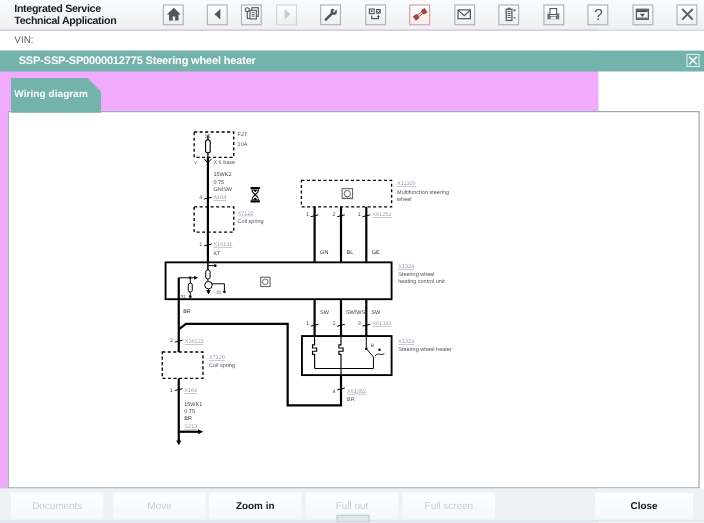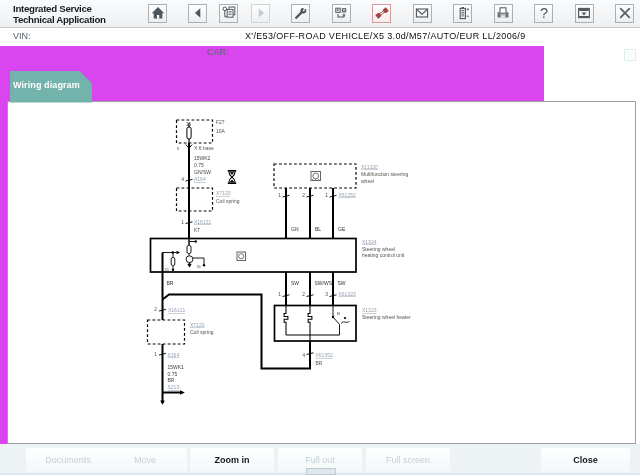--- a/index.html
+++ b/index.html
@@ -1,18 +1,18 @@
 <!DOCTYPE html>
 <html><head>
 <meta charset="utf-8">
 <style>
   html,body{margin:0;padding:0;}
   body{width:640px;height:475px;overflow:hidden;font-family:"Liberation Sans",sans-serif;background:#fff;}
   .abs{position:absolute;}
-  #page{position:relative;width:544px;height:475px;background:#d946ef;}
+  #page{position:relative;width:544px;height:475px;background:#f0abfc;}
   
   #toolbar{left:0;top:0;width:640px;height:27px;background:linear-gradient(#fafbfc,#eef0f2);border-bottom:1px solid #c2c8cd;}
   .title{left:13px;top:2.5px;font-size:9.7px;font-weight:bold;color:#1a1d20;line-height:11.5px;letter-spacing:-0.3px;}
   .tb{top:3.5px;width:19px;height:19px;box-sizing:border-box;border:1px solid #a9b0b6;background:linear-gradient(#ffffff,#eceef0);}
   .tb svg{display:block;margin:1.5px auto 0;}
   .tb.dis{border-color:#ced4d8;}
   .tb.red{border-color:#d49c9c;background:linear-gradient(#fff,#f6eded);}
   
   #vinrow{left:0;top:28px;width:640px;height:18px;background:#fff;font-size:9px;color:#5a646c;padding-left:32px;}
   
@@ -140,23 +140,25 @@
 
   <div class="tb abs" style="left:615px;">
       <svg width="14" height="14" viewBox="0 0 14 14">
         <path d="M2.2 2.2 L11.8 11.8 M11.8 2.2 L2.2 11.8" stroke="#5a6168" stroke-width="1.8"></path>
       </svg>
     </div>
 
   <div id="vinrow" class="abs">
     <span class="abs" style="left:13px;top:3px;">VIN:</span>
     <span class="abs" style="left:207px;top:3px;margin-top:16px;">CAR:</span>
-    <span class="abs" style="left:245px;top:3px;color:#0c0e10;letter-spacing:0.35px;">X'/E53/OFF-ROAD VEHICLE/X5 3.0d/M57/AUTO/EUR LL/2006/9</span>
   </div>
 
+  <div id="banner" class="abs">
+      <span class="t abs">SSP-SSP-SP0000012775 Steering wheel heater</span>
+    </div>
 
   <div id="bannerx" class="abs">
       <svg width="10" height="10" viewBox="0 0 10 10">
         <path d="M1.5 1.5 L8.5 8.5 M8.5 1.5 L1.5 8.5" stroke="#f2faf8" stroke-width="1.4"></path>
       </svg>
     </div>
 
   <div id="tab" class="abs">
       <span class="t abs">Wiring diagram</span>
     </div>
@@ -393,21 +395,21 @@
       </g>
 
     <g>
         <line x1="163" y1="392.5" x2="180" y2="392.5" stroke="#000" stroke-width="2"></line>
        <path d="M180 390.2 L184.8 392.5 L180 394.8 Z" fill="#000"></path>
       </g>
   </svg>
 
   <div id="botbar" class="abs"></div>
 
-  <div class="bbtn abs" style="left:26px;">Documents</div>
+  <div class="bbtn abs" style="left:10px;">Documents</div>
 
   <div class="bbtn abs" style="left:103px;">Move</div>
 
   <div class="bbtn on abs" style="left:190px;">Zoom in</div>
 
   <div class="bbtn abs" style="left:278px;">Full out</div>
 
   <div class="bbtn abs" style="left:366px;">Full screen</div>
 
   <div class="bbtn on abs" style="left:541px;width:89px;">Close</div>

